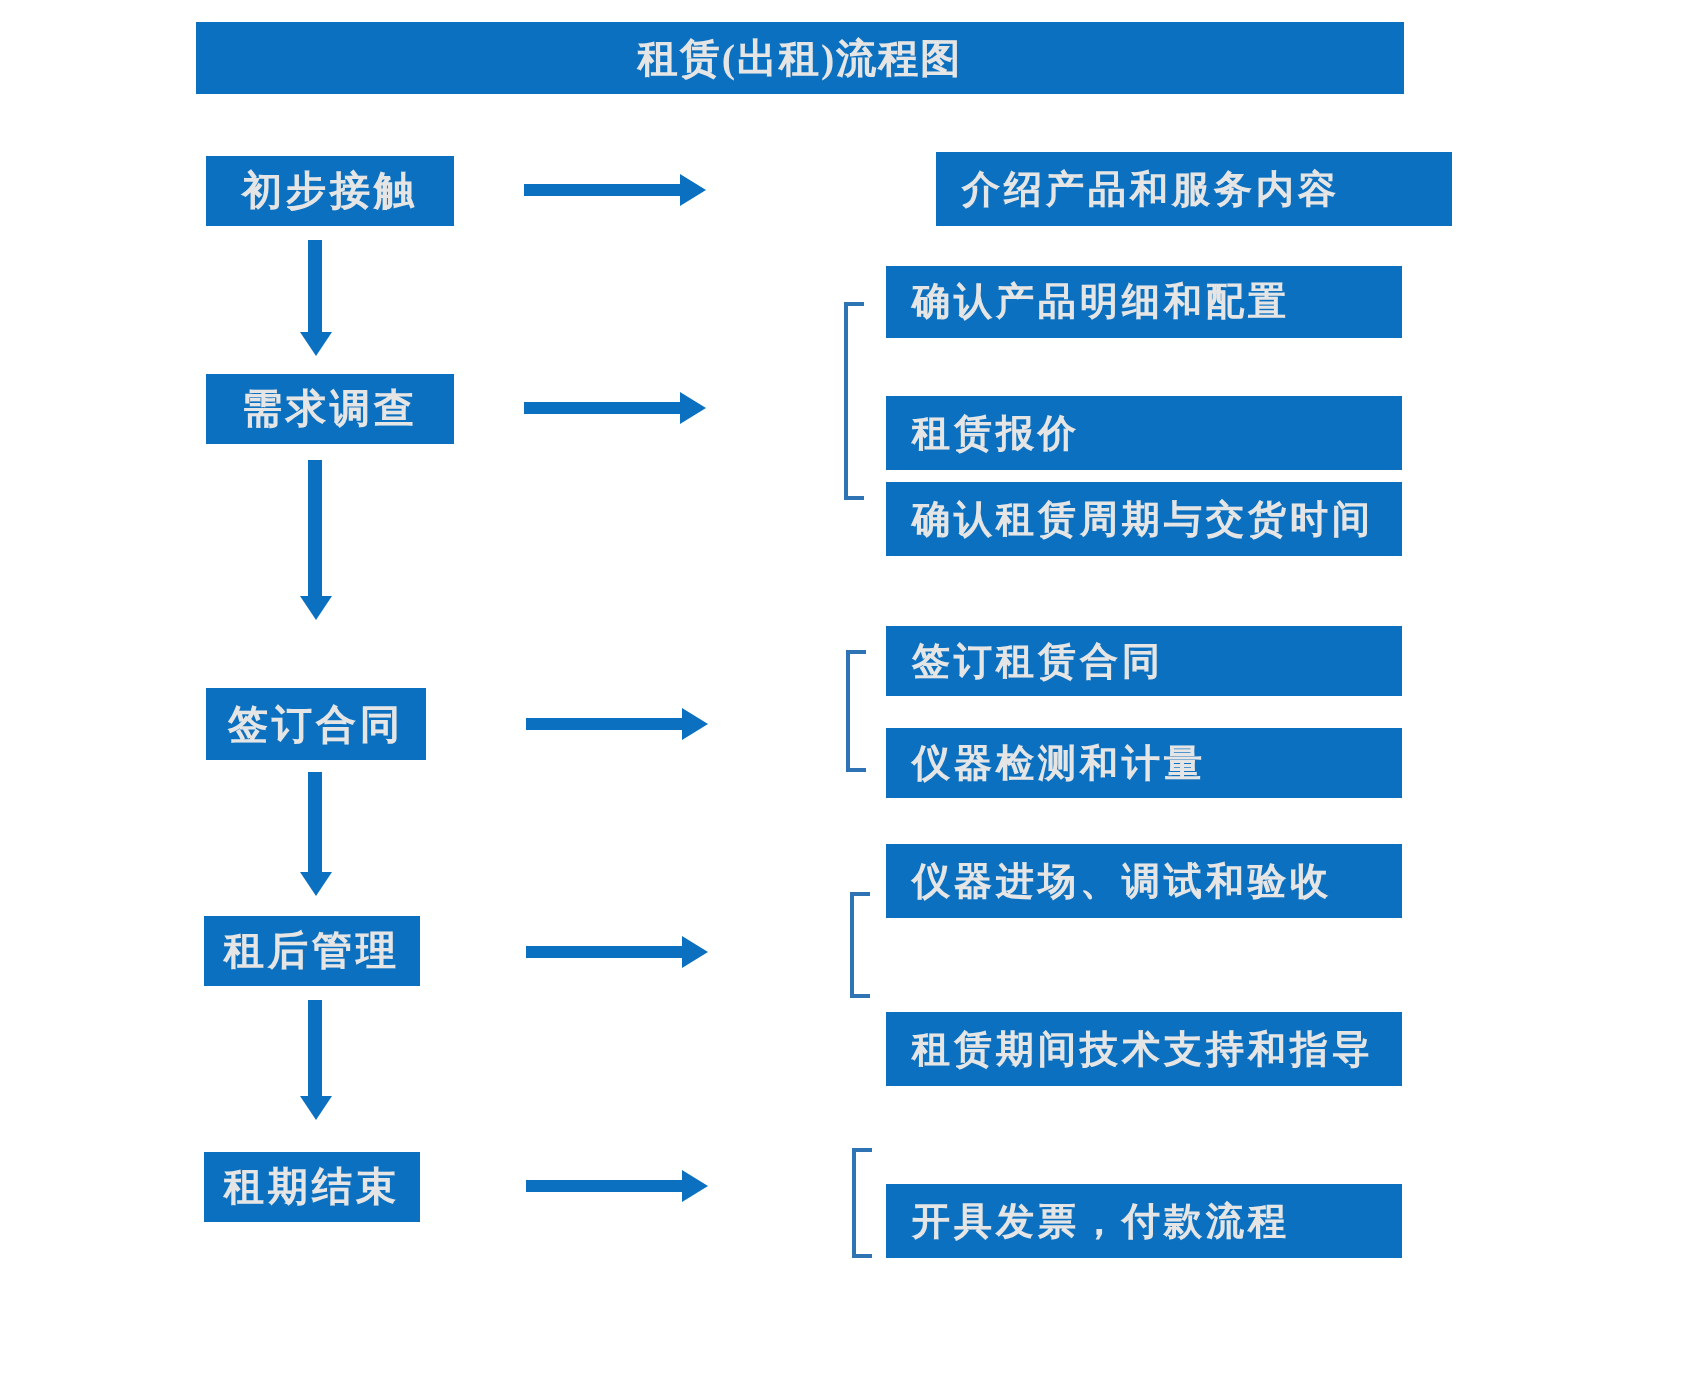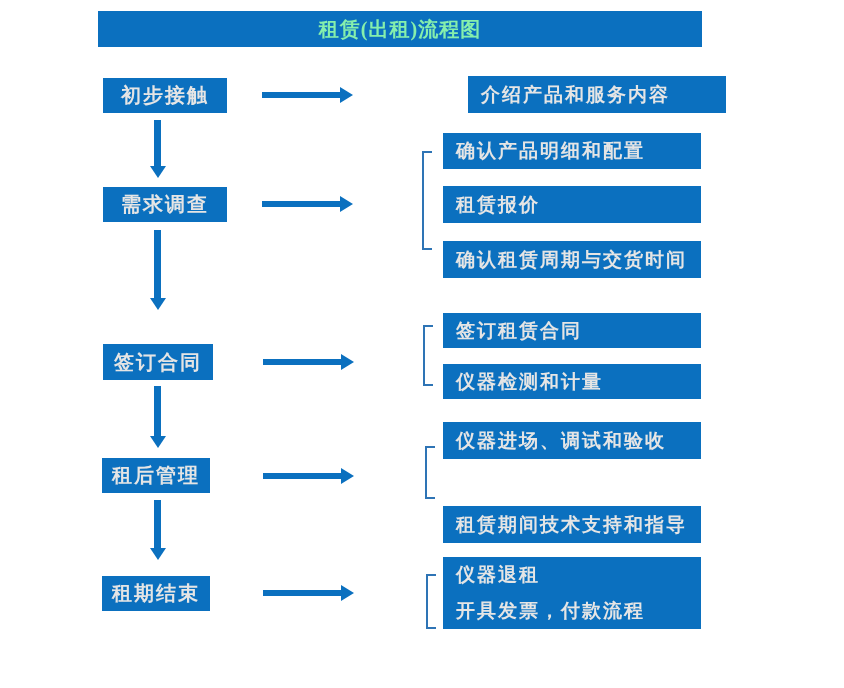--- a/index.html
+++ b/index.html
@@ -8,21 +8,21 @@
     width: 844px;
     height: 688px;
     background: #ffffff;
     font-family: "Liberation Serif", serif;
     overflow: hidden;
   }
   .banner {
     position: absolute;
     left: 98px; top: 11px; width: 604px; height: 36px;
     background: #0b70bf;
-    color: #86efac;
+    color: #e5e5e5;
     font-weight: bold;
     font-size: 20px;
     letter-spacing: 1px;
     display: flex; align-items: center; justify-content: center;
   }
   .box {
     position: absolute;
     background: #0b70bf;
     color: #e5e5e5;
     font-weight: bold;
@@ -41,21 +41,21 @@
     letter-spacing: 2px;
   }
   .l1 { left: 103px; top: 78px;  width: 124px; height: 35px; }
   .l2 { left: 103px; top: 187px; width: 124px; height: 35px; }
   .l3 { left: 103px; top: 344px; width: 110px; height: 36px; }
   .l4 { left: 102px; top: 458px; width: 108px; height: 35px; }
   .l5 { left: 102px; top: 576px; width: 108px; height: 35px; }
 
   .r1  { top: 76px;  height: 37px; margin-left: 25px; }
   .r2a { top: 133px; height: 36px; }
-  .r2b { top: 186px; height: 37px; }
+  .r2b { top: 198px; height: 37px; }
   .r2c { top: 241px; height: 37px; }
   .r3a { top: 313px; height: 35px; }
   .r3b { top: 364px; height: 35px; }
   .r4a { top: 422px; height: 37px; }
   .r4b { top: 490px; height: 37px; margin-top: 16px; }
   .r5a { top: 557px; height: 36px; }
   .r5b { top: 592px; height: 37px; }
 
   .h-arrow {
     position: absolute;
@@ -141,16 +141,15 @@
   <div class="bracket b5"></div>
 
   <div class="box right-box r1">介绍产品和服务内容</div>
   <div class="box right-box r2a">确认产品明细和配置</div>
   <div class="box right-box r2b">租赁报价</div>
   <div class="box right-box r3a">签订租赁合同</div>
   <div class="box right-box r2c">确认租赁周期与交货时间</div>
   <div class="box right-box r3b">仪器检测和计量</div>
   <div class="box right-box r4a">仪器进场、调试和验收</div>
   <div class="box right-box r4b">租赁期间技术支持和指导</div>
-  <div class="box right-box r5a">仪器退租</div>
   <div class="box right-box r5b">开具发票，付款流程</div>
 
 </div>
 
 </body></html>

